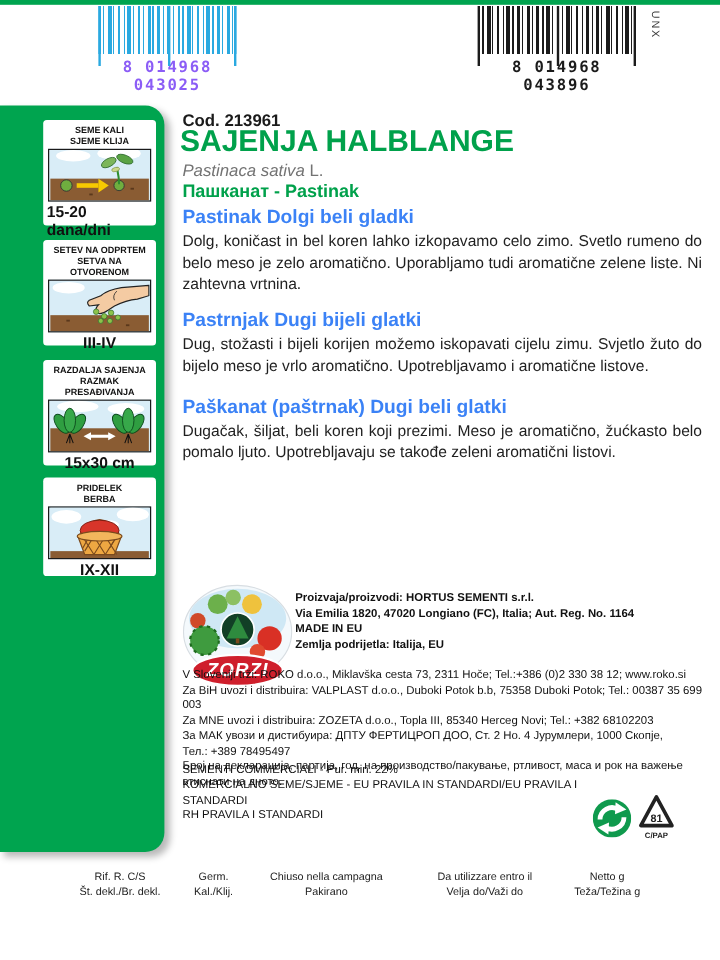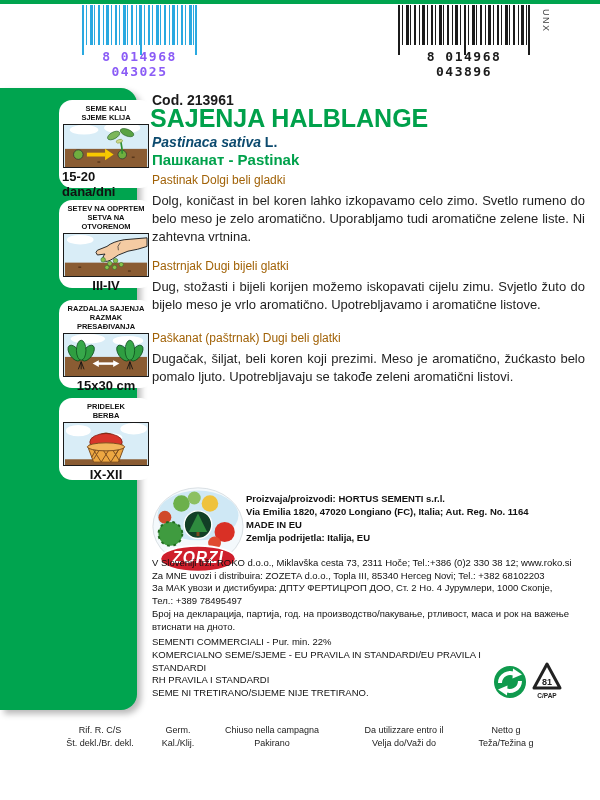--- a/index.html
+++ b/index.html
@@ -28,37 +28,37 @@
   .bc-digits { margin-top:4px; text-align:center; font-family:"DejaVu Sans Mono", monospace;
     font-size:13px; font-weight:bold; letter-spacing:1.5px; background:transparent; }
   .unx { position:absolute; left:541px; top:9px; writing-mode:vertical-rl;
     font-size:9px; letter-spacing:1.5px; color:#3a3a3a; }
 
   
   .sidebar { position:absolute; left:0; top:88px; width:137px; height:622px;
     background:#00a44f; border-radius:0 16px 16px 0;
     box-shadow:4px 4px 6px rgba(0,0,0,.28); }
   .sbox { position:absolute; left:36px; width:94px; height:88px; background:#fff;
-    border-radius:13px; display:flex; flex-direction:column; align-items:center;
-    padding:4px 3px 3px;margin-left:23px; }
+    border-radius:3px; display:flex; flex-direction:column; align-items:center;
+    padding:4px 3px 3px; }
   .sb1{top:12px;} .sb2{top:112px;} .sb3{top:212px;} .sb4{top:310px; height:82px;}
   .sbox-title { font-size:7.5px; font-weight:bold; line-height:9px; text-align:center; color:#111; }
   .sbox-illus { width:86px; height:44px; border:1.5px solid #1a1a1a; margin-top:2px; background:#d9edf7; }
   .sbox-illus svg { display:block; width:100%; height:100%; }
   .sbox-caption { font-size:13px; font-weight:bold; color:#111; margin-top:1px; }
 
   
   .abs { position:absolute; }
   .cod   { left:152px; top:92px;  font-size:14px; font-weight:bold; color:#1a1a1a; }
   .title { left:150px; top:104px; font-size:25px; font-weight:bold; color:#00a14b; }
-  .latin { left:152px; top:134px; font-size:14px; font-weight:bold; color:#0c4a6e; }
+  .latin { left:152px; top:134px; font-size:14px; font-weight:normal; color:#737373; }
   .latin .nm { font-style:italic; }
   .cyrsub{ left:152px; top:151px; font-size:15px; font-weight:bold; color:#00a14b; }
 
-  .sec-h { left:152px; width:433px; font-size:12px; font-weight:normal; color:#a16207; }
+  .sec-h { left:152px; width:433px; font-size:16px; font-weight:bold; color:#3b82f6; }
   .sec-b { left:152px; width:433px; font-size:13px; line-height:18px; color:#1f1f1f; text-align:justify; }
   .h1{top:173px;} .b1{top:192px;}
   .h2{top:259px;} .b2{top:278px;}
   .h3{top:331px;} .b3{top:350px;}
 
   
   .logo { left:152px; top:486px; width:92px; height:92px; }
   .producer { left:246px; top:492px; font-size:9.5px; font-weight:bold; line-height:13px; color:#111; }
   .dist  { left:152px; top:557px; width:440px; font-size:9.5px; line-height:12.7px; color:#111; }
   .legal { left:152px; top:636px; width:360px; font-size:9.5px; line-height:12.8px; color:#111; }
@@ -232,31 +232,31 @@
 
   <div class="abs producer">
     <div>Proizvaja/proizvodi: HORTUS SEMENTI s.r.l.</div>
     <div>Via Emilia 1820, 47020 Longiano (FC), Italia; Aut. Reg. No. 1164</div>
     <div>MADE IN EU</div>
     <div>Zemlja podrijetla: Italija, EU</div>
   </div>
 
   <div class="abs dist">
     <div>V Sloveniji trži: ROKO d.o.o., Miklavška cesta 73, 2311 Hoče; Tel.:+386 (0)2 330 38 12; www.roko.si</div>
+    <div>Za BiH uvozi i distribuira: VALPLAST d.o.o., Duboki Potok b.b, 75358 Duboki Potok; Tel.: 00387 35 699 003</div>
     <div>Za MNE uvozi i distribuira: ZOZETA d.o.o., Topla III, 85340 Herceg Novi; Tel.: +382 68102203</div>
     <div>За МАК увози и дистибуира: ДПТУ ФЕРТИЦРОП ДОО, Ст. 2 Но. 4 Јурумлери, 1000 Скопје,</div>
     <div>Тел.:  +389 78495497</div>
     <div>Број на декларација, партија, год. на производство/пакување, ртливост, маса и рок на важење втиснати на дното.</div>
   </div>
 
   <div class="abs legal">
     <div>SEMENTI COMMERCIALI - Pur. min. 22%</div>
     <div>KOMERCIALNO SEME/SJEME - EU PRAVILA IN STANDARDI/EU PRAVILA I STANDARDI</div>
     <div>RH PRAVILA I STANDARDI</div>
-    <div>SEME NI TRETIRANO/SIJEME NIJE TRETIRANO.</div>
   </div>
 
   <div class="abs greendot">
     <svg viewBox="0 0 32 32">
       <circle cx="16" cy="16" r="16" fill="#0f9a4d"></circle>
       <path d="M6,17 a10,10 0 0 1 15.5,-8.3" stroke="#fff" stroke-width="4" fill="none"></path>
       <polygon points="19,2.5 28,8.5 18.5,12.5" fill="#fff"></polygon>
       <path d="M26,15 a10,10 0 0 1 -15.5,8.3" stroke="#fff" stroke-width="4" fill="none"></path>
       <polygon points="13,29.5 4,23.5 13.5,19.5" fill="#fff"></polygon>
     </svg>

